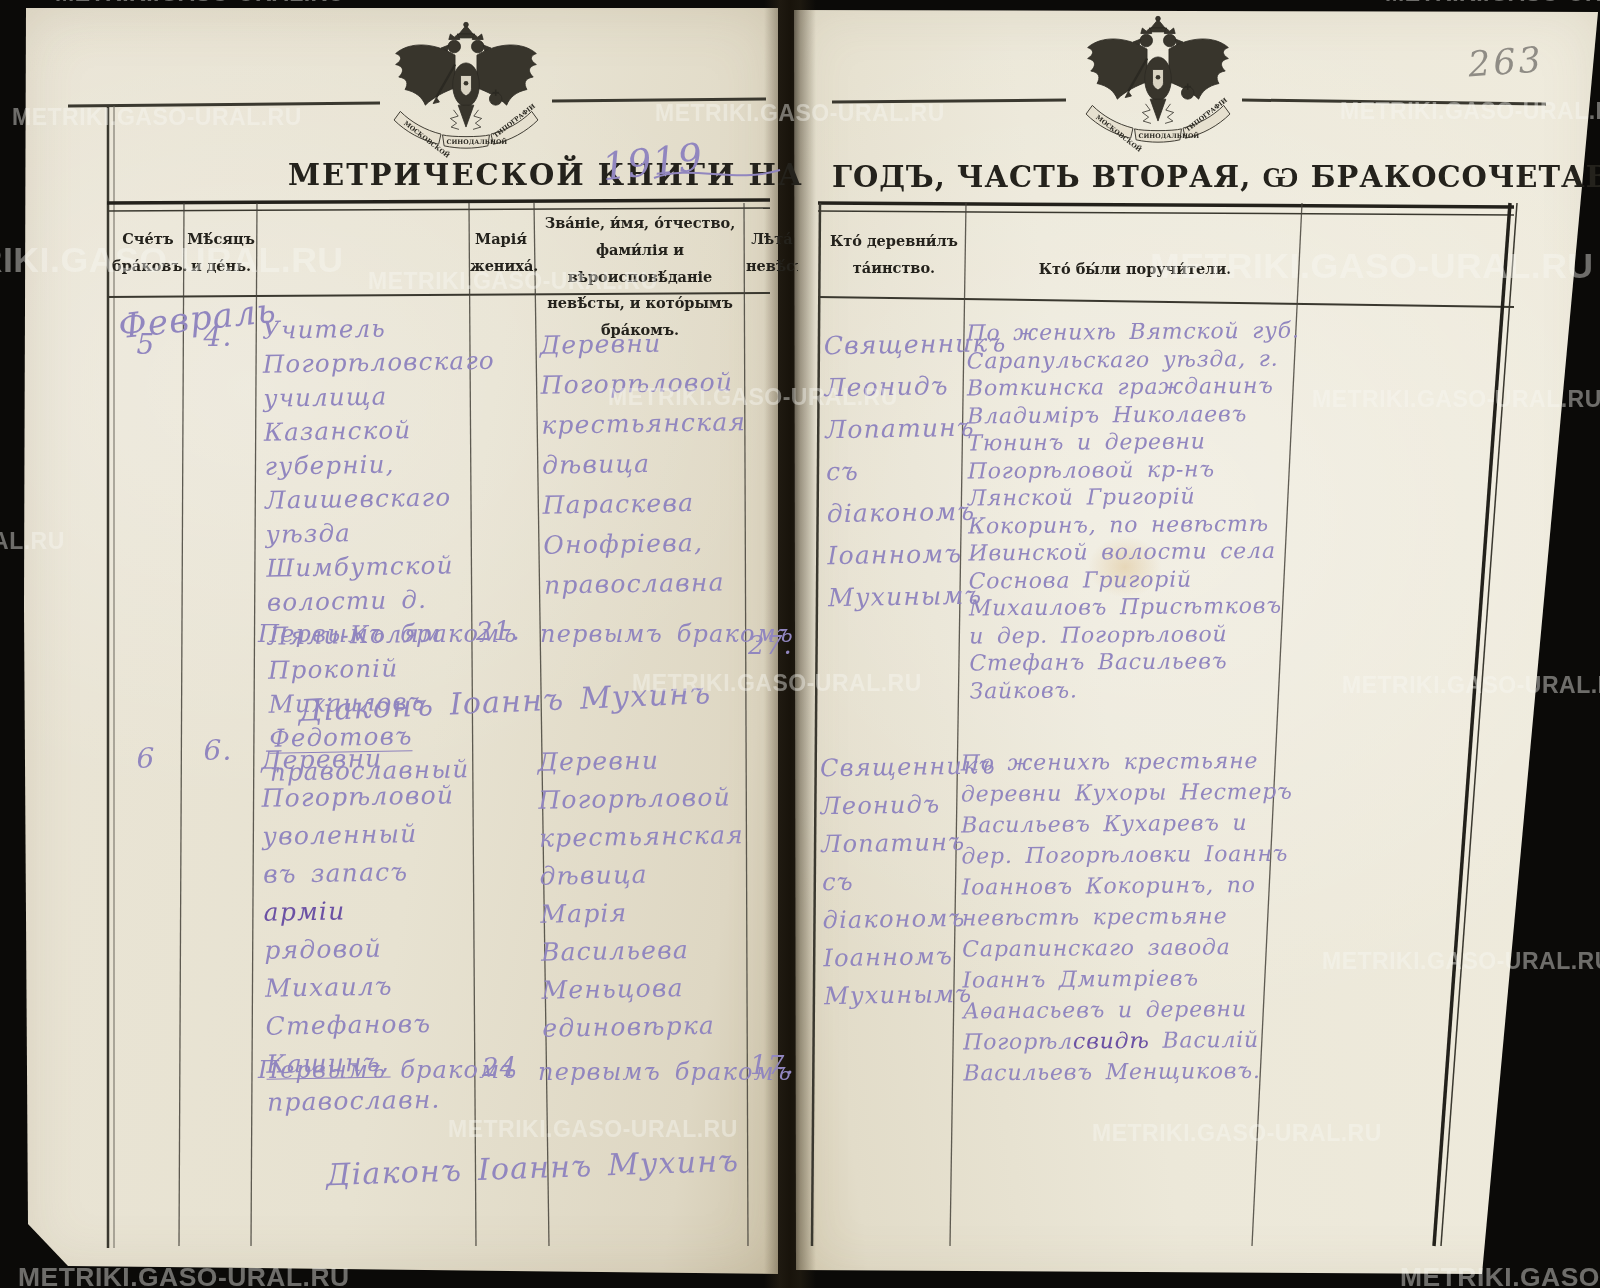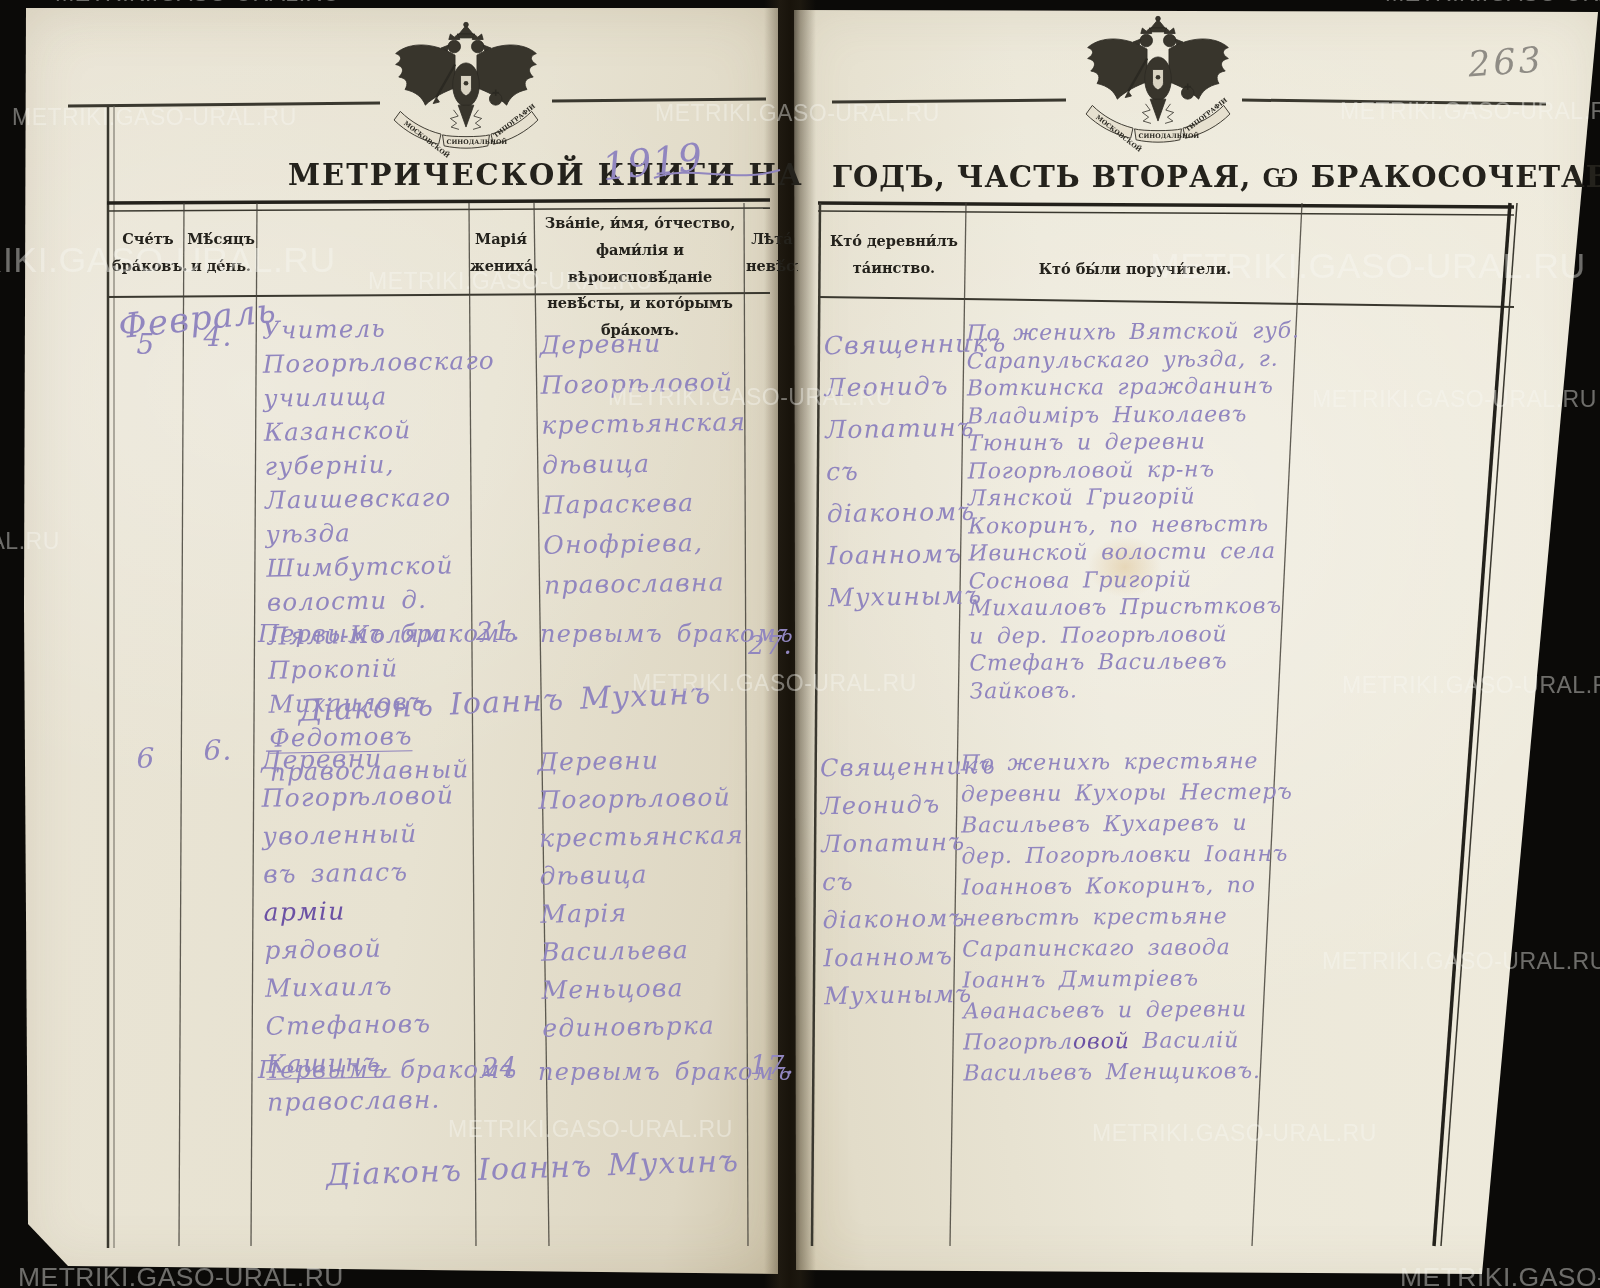--- a/index.html
+++ b/index.html
@@ -41,21 +41,21 @@
   }
   .hw .dark{color:#6b51a4;}
   .hw .u{border-bottom:1.6px solid #8d80bd;}
   .hw-num{font-size:28px;text-align:center;}
   .pencil{
     position:absolute;color:#8f8c85;font-style:italic;
     font-size:35px;letter-spacing:3px;transform:rotate(-4deg);
   }
   .wm{
     position:absolute;font-family:"Liberation Sans",sans-serif;
-    font-weight:normal;font-size:23px;letter-spacing:.5px;
+    font-weight:bold;font-size:23px;letter-spacing:.5px;
     color:rgba(248,248,244,.42);white-space:nowrap;pointer-events:none;
   }
   .stain{
     position:absolute;left:1088px;top:536px;width:74px;height:62px;border-radius:50%;
     background:radial-gradient(ellipse at center,rgba(205,160,85,.30),rgba(205,160,85,0) 70%);
   }
   .eagle{position:absolute;}
   .flourish{position:absolute;}
 </style>
 </head>
@@ -242,21 +242,21 @@
     <span>По женихѣ Вятской губ. Сарапульскаго уѣзда, г. Воткинска гражданинъ Владиміръ Николаевъ Тюнинъ и деревни Погорѣловой кр-нъ Лянской Григорій Кокоринъ, по невѣстѣ Ивинской волости села Соснова Григорій Михаиловъ Присѣтковъ и дер. Погорѣловой Стефанъ Васильевъ Зайковъ.</span><span class="dark"></span><span></span>
   </div>
 
   <div class="hw" style="left:822px;top:748px;width:152px;font-size:24px;line-height:38px;white-space:pre-line;transform:rotate(-1deg);">Священникъ
 Леонидъ
 Лопатинъ
 съ діакономъ
 Іоанномъ
 Мухинымъ</div>
   <div class="hw" style="left:962px;top:746px;width:340px;font-size:22px;line-height:31px;letter-spacing:.8px;transform:rotate(-.5deg);">
-    <span>По женихѣ крестьяне деревни Кухоры Нестеръ Васильевъ Кухаревъ и дер. Погорѣловки Іоаннъ Іоанновъ Кокоринъ, по невѣстѣ крестьяне Сарапинскаго завода Іоаннъ Дмитріевъ Аѳанасьевъ и деревни Погорѣл</span><span class="dark">овой</span><span> Василій Васильевъ Менщиковъ.</span>
+    <span>По женихѣ крестьяне деревни Кухоры Нестеръ Васильевъ Кухаревъ и дер. Погорѣловки Іоаннъ Іоанновъ Кокоринъ, по невѣстѣ крестьяне Сарапинскаго завода Іоаннъ Дмитріевъ Аѳанасьевъ и деревни Погорѣл</span><span class="dark">свидѣ</span><span> Василій Васильевъ Менщиковъ.</span>
   </div>
 
   <div id="watermarks">
       <span class="wm" style="left: 55px; top: -20px; font-size: 23px;">METRIKI.GASO-URAL.RU</span>
       <span class="wm" style="left: 715px; top: -22px; font-size: 23px;">METRIKI.GASO-URAL.RU</span>
       <span class="wm" style="left: 1385px; top: -20px; font-size: 23px;">METRIKI.GASO-URAL.RU</span>
       <span class="wm" style="left: 12px; top: 104px; font-size: 23px;">METRIKI.GASO-URAL.RU</span>
       <span class="wm" style="left: 655px; top: 100px; font-size: 23px;">METRIKI.GASO-URAL.RU</span>
       <span class="wm" style="left: 1340px; top: 98px; font-size: 23px;">METRIKI.GASO-URAL.RU</span>
       <span class="wm" style="left: -100px; top: 240px; font-size: 35.65px;">METRIKI.GASO-URAL.RU</span>

